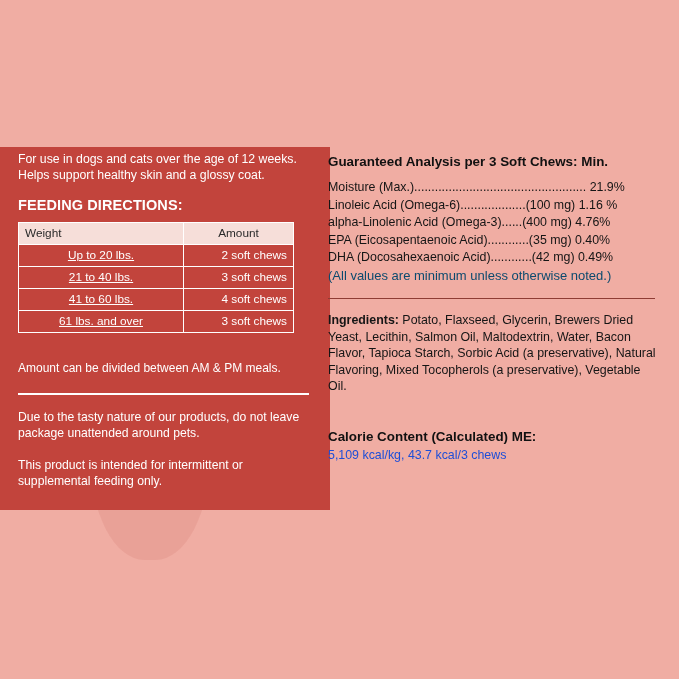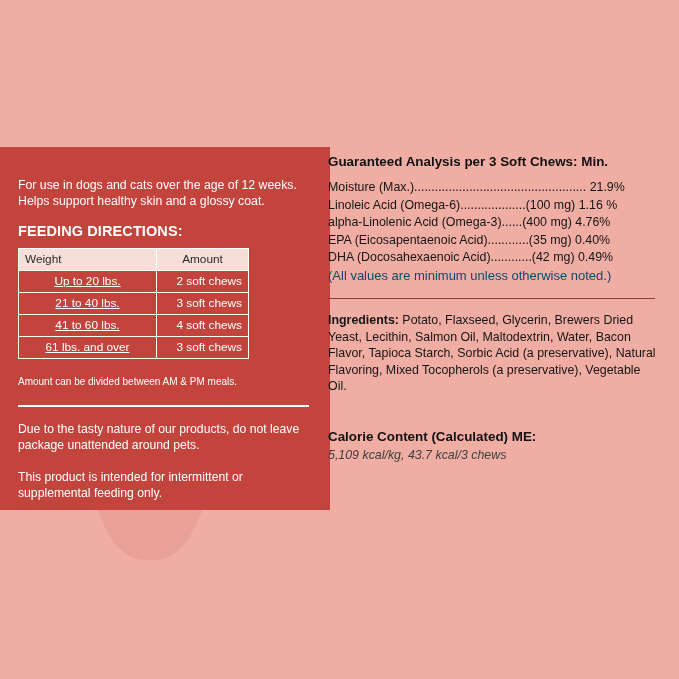--- a/index.html
+++ b/index.html
@@ -36,37 +36,37 @@
   
   .left-panel {
     position: absolute;
     left: 0;
     top: 147px;
     width: 330px;
     height: 363px;
     background: #c2443c;
     color: #ffffff;
     box-sizing: border-box;
-    padding: 30px 18px 10px 18px;
+    padding: 4px 18px 10px 18px;
   }
   .left-panel .intro {
     font-size: 12.3px;
     line-height: 16px;
     margin: 0 0 14px 0;
   }
   .left-panel h2.section-title {
     font-size: 14.5px;
     font-weight: bold;
     margin: 0 0 9px 0;
     letter-spacing: .1px;
   }
 
   
   table.feeding {
-    width: 231px;
+    width: 276px;
     border-collapse: collapse;
     font-size: 11.8px;
     background: #c2443c;
   }
   table.feeding th,
   table.feeding td {
     border: 1px solid #ffffff;
     padding: 2px 6px;
     height: 17px;
     line-height: 15px;
@@ -75,22 +75,22 @@
     background: #f6ded9;
     color: #2a2a2a;
     font-weight: normal;
   }
   table.feeding thead th.col-weight { text-align: left; width: 60%; }
   table.feeding thead th.col-amount { text-align: center; }
   table.feeding tbody td.c-weight { text-align: center; color: #ffffff; text-decoration: underline; }
   table.feeding tbody td.c-amount { text-align: right; color: #ffffff; }
 
   .note-divide {
-    font-size: 10px;
-    margin: 17px 0 0 0;
+    font-size: 12px;
+    margin: 28px 0 0 0;
   }
 
   .hr-white {
     border: none;
     border-top: 2px solid #ffffff;
     margin: 18px 0 14px 0;
     width: 291px;
   }
 
   .left-panel .para {
@@ -135,22 +135,21 @@
     line-height: 16.5px;
     color: #151515;
     margin: 0;
   }
   .ingredients b { font-weight: bold; }
   .calorie-block { margin-top: 34px; }
   .calorie-block h2 { margin-bottom: 3px; }
   .calorie-text {
     font-size: 12.4px;
     line-height: 16.5px;
-    color: #404040;
-    font-style: italic;
+    color: #1d4ed8;
   }
 </style>
 </head>
 <body>
 
 <div id="label">
 
   <div class="deco" style="left:120px; top:150px; width:150px; height:300px; border-radius:50% 50% 40% 60%;"></div>
   <div class="deco" style="left:90px; top:330px; width:120px; height:230px; border-radius:60% 40% 50% 50%;"></div>
   <div class="deco" style="left:195px; top:300px; width:70px; height:170px; border-radius:50%;"></div>

